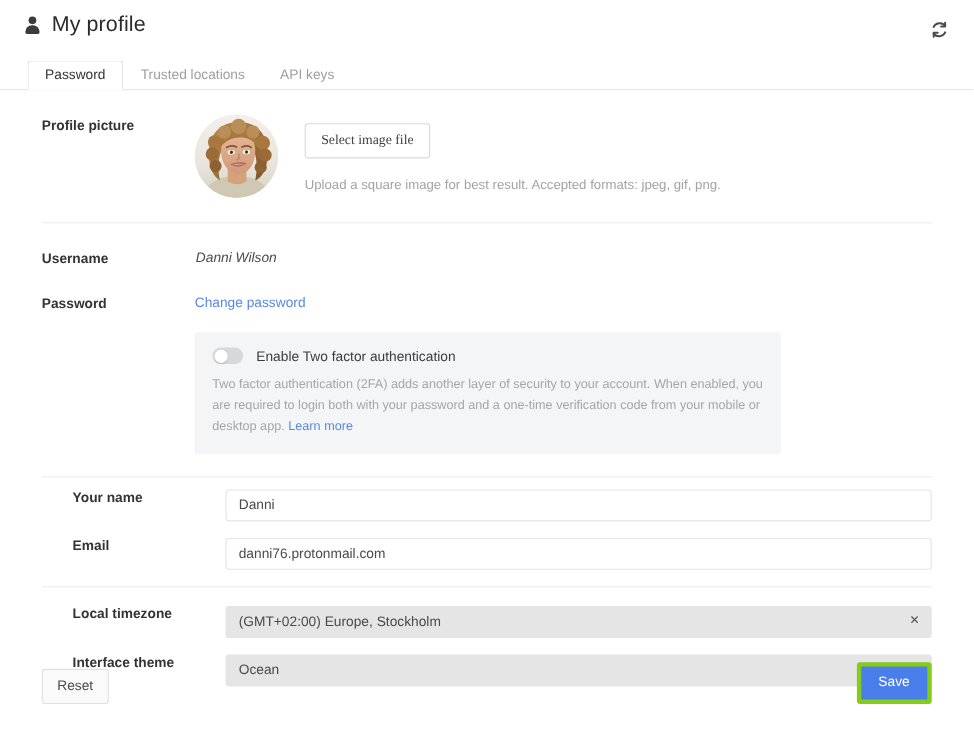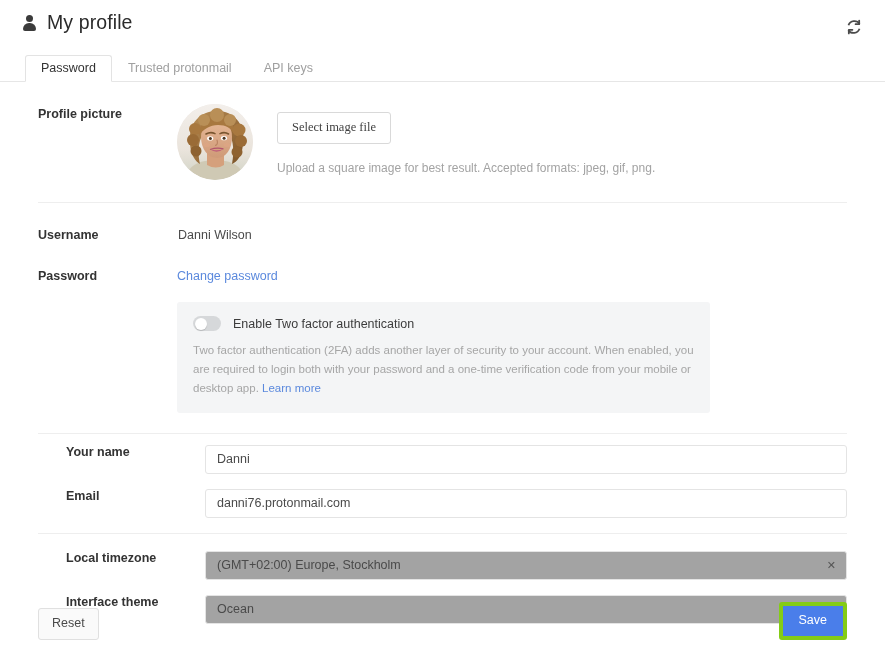--- a/index.html
+++ b/index.html
@@ -181,20 +181,21 @@
 
   
   .simple-row {
     padding-top: 20px;
     padding-bottom: 0px;
   }
   .value-text {
     font-size: 12.5px;
     color: #4a4a4a;
     padding-left: 1px;
+    font-style: italic;
   }
   .link {
     font-size: 12.5px;
     color: #5b89dd;
     text-decoration: none;
     cursor: pointer;
   }
 
   
   .twofa-wrap {
@@ -262,21 +263,21 @@
   }
   .select-wrap {
     position: relative;
     width: 100%;
   }
   .select-box {
     width: 100%;
     height: 29px;
     border: 1px solid #e4e4e4;
     border-radius: 3px;
-    background: #a3a3a3;
+    background: #e5e5e5;
     font-size: 12.5px;
     color: #4a4a4a;
     padding: 0 30px 0 11px;
     display: flex;
     align-items: center;
     cursor: pointer;
   }
   .select-icon {
     position: absolute;
     right: 11px;
@@ -345,21 +346,21 @@
         <path d="M13 5.2A5.6 5.6 0 0 0 3.1 6.4"></path>
         <path d="M3 10.8A5.6 5.6 0 0 0 12.9 9.6"></path>
         <path d="M12.6 2.3v3.2h-3.2" stroke-linecap="round" stroke-linejoin="round"></path>
         <path d="M3.4 13.7v-3.2h3.2" stroke-linecap="round" stroke-linejoin="round"></path>
       </svg>
     </div>
   </div>
 
   <div class="tabs">
     <div class="tab active">Password</div>
-    <div class="tab">Trusted protonmail</div>
+    <div class="tab">Trusted locations</div>
     <div class="tab">API keys</div>
   </div>
 
   <div class="content">
 
     <div class="row profile-row">
       <div class="row-label">Profile picture</div>
       <div class="row-body profile-body">
         <div class="avatar">
           <svg viewBox="0 0 76 76" width="76" height="76" aria-hidden="true">

